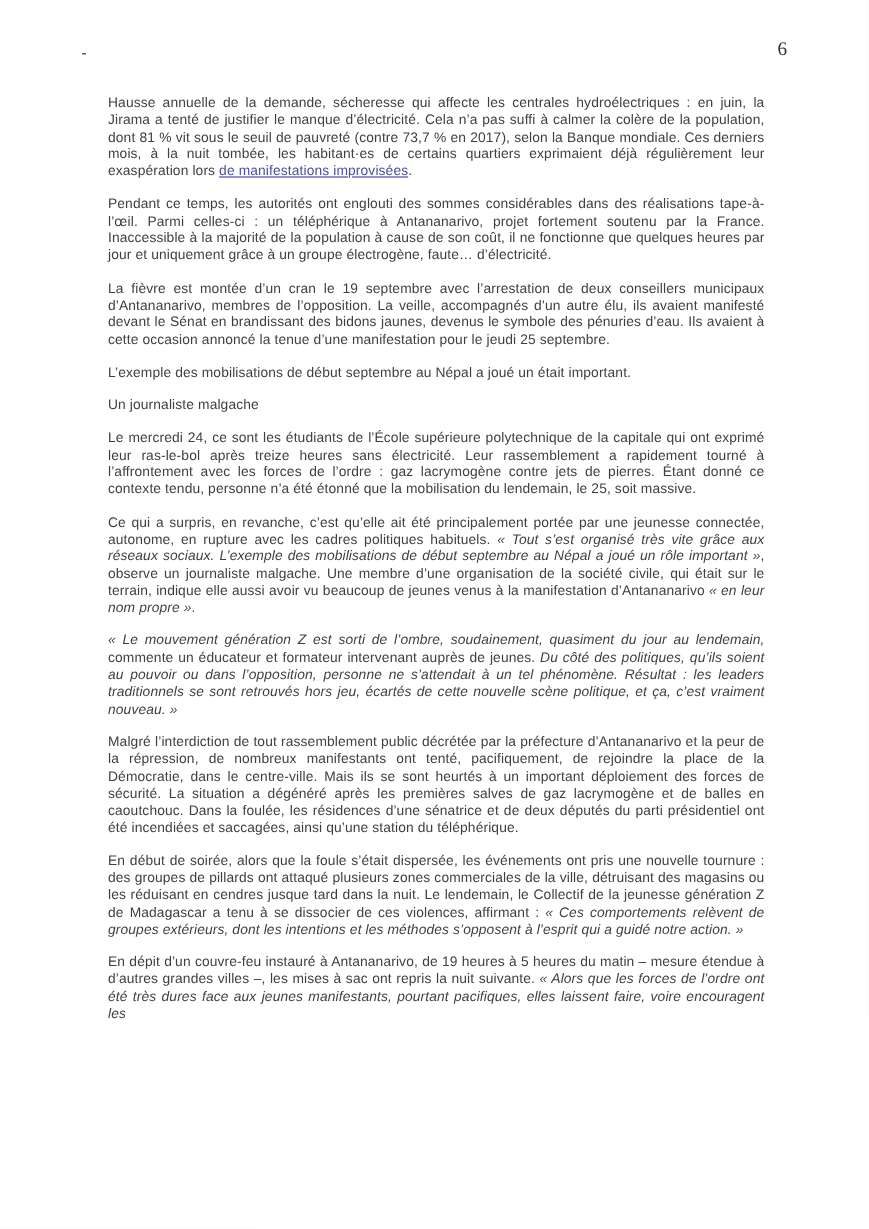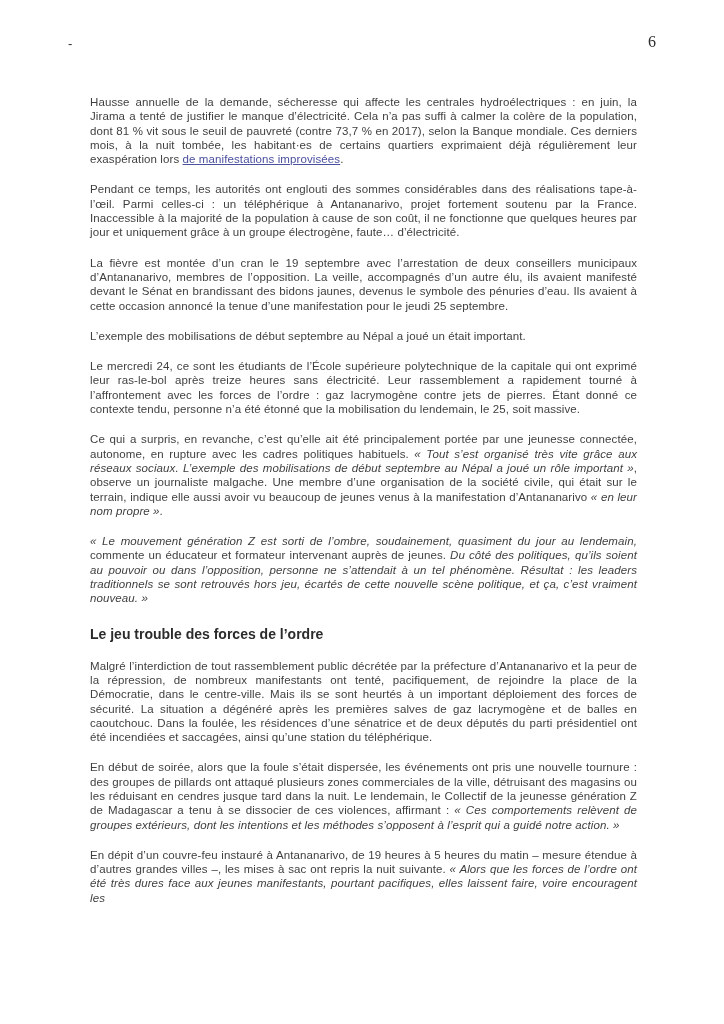--- a/index.html
+++ b/index.html
@@ -32,21 +32,21 @@
     font-size: 16px;
     color: #2e2e2e;
   }
   .content {
     position: absolute;
     left: 90px;
     top: 79px;
     width: 547px;
   }
   .content p {
-    margin: 16px 0 13px 0;
+    margin: 0 0 13px 0;
     font-size: 11.5px;
     line-height: 14.3px;
     text-align: justify;
     letter-spacing: 0.1px;
   }
   .it { font-style: italic; }
   .doc-link {
     color: #4a4f9e;
     text-decoration: underline;
     cursor: pointer;
@@ -71,28 +71,28 @@
   <div class="content">
 
     <p><span>Hausse annuelle de la demande, sécheresse qui affecte les centrales hydroélectriques : en juin, la Jirama a tenté de justifier le manque d’électricité. Cela n’a pas suffi à calmer la colère de la population, dont 81 % vit sous le seuil de pauvreté (contre 73,7 % en 2017), selon la Banque mondiale. Ces derniers mois, à la nuit tombée, les habitant·es de certains quartiers exprimaient déjà régulièrement leur exaspération lors </span><span class="doc-link">de manifestations improvisées</span><span>.</span></p>
 
     <p>Pendant ce temps, les autorités ont englouti des sommes considérables dans des réalisations tape-à-l’œil. Parmi celles-ci : un téléphérique à Antananarivo, projet fortement soutenu par la France. Inaccessible à la majorité de la population à cause de son coût, il ne fonctionne que quelques heures par jour et uniquement grâce à un groupe électrogène, faute… d’électricité.</p>
 
     <p>La fièvre est montée d’un cran le 19 septembre avec l’arrestation de deux conseillers municipaux d’Antananarivo, membres de l’opposition. La veille, accompagnés d’un autre élu, ils avaient manifesté devant le Sénat en brandissant des bidons jaunes, devenus le symbole des pénuries d’eau. Ils avaient à cette occasion annoncé la tenue d’une manifestation pour le jeudi 25 septembre.</p>
 
     <p>L’exemple des mobilisations de début septembre au Népal a joué un était important.</p>
 
+    <p>Un journaliste malgache</p>
 
     <p>Le mercredi 24, ce sont les étudiants de l’École supérieure polytechnique de la capitale qui ont exprimé leur ras-le-bol après treize heures sans électricité. Leur rassemblement a rapidement tourné à l’affrontement avec les forces de l’ordre : gaz lacrymogène contre jets de pierres. Étant donné ce contexte tendu, personne n’a été étonné que la mobilisation du lendemain, le 25, soit massive.</p>
 
     <p><span>Ce qui a surpris, en revanche, c’est qu’elle ait été principalement portée par une jeunesse connectée, autonome, en rupture avec les cadres politiques habituels. </span><span class="it">« Tout s’est organisé très vite grâce aux réseaux sociaux. L’exemple des mobilisations de début septembre au Népal a joué un rôle important »</span><span>, observe un journaliste malgache. Une membre d’une organisation de la société civile, qui était sur le terrain, indique elle aussi avoir vu beaucoup de jeunes venus à la manifestation d’Antananarivo </span><span class="it">« en leur nom propre »</span><span>.</span></p>
 
     <p><span class="it">« Le mouvement génération Z est sorti de l’ombre, soudainement, quasiment du jour au lendemain, </span><span>commente un éducateur et formateur intervenant auprès de jeunes. </span><span class="it">Du côté des politiques, qu’ils soient au pouvoir ou dans l’opposition, personne ne s’attendait à un tel phénomène. Résultat : les leaders traditionnels se sont retrouvés hors jeu, écartés de cette nouvelle scène politique, et ça, c’est vraiment nouveau. »</span></p>
 
-    <h2 class="section-heading">Le jeu trouble des forces de l’ordre</h2>
 
     <p>Malgré l’interdiction de tout rassemblement public décrétée par la préfecture d’Antananarivo et la peur de la répression, de nombreux manifestants ont tenté, pacifiquement, de rejoindre la place de la Démocratie, dans le centre-ville. Mais ils se sont heurtés à un important déploiement des forces de sécurité. La situation a dégénéré après les premières salves de gaz lacrymogène et de balles en caoutchouc. Dans la foulée, les résidences d’une sénatrice et de deux députés du parti présidentiel ont été incendiées et saccagées, ainsi qu’une station du téléphérique.</p>
 
     <p><span>En début de soirée, alors que la foule s’était dispersée, les événements ont pris une nouvelle tournure : des groupes de pillards ont attaqué plusieurs zones commerciales de la ville, détruisant des magasins ou les réduisant en cendres jusque tard dans la nuit. Le lendemain, le Collectif de la jeunesse génération Z de Madagascar a tenu à se dissocier de ces violences, affirmant : </span><span class="it">« Ces comportements relèvent de groupes extérieurs, dont les intentions et les méthodes s’opposent à l’esprit qui a guidé notre action. »</span></p>
 
 
     <p><span>En dépit d’un couvre-feu instauré à Antananarivo, de 19 heures à 5 heures du matin – mesure étendue à d’autres grandes villes –, les mises à sac ont repris la nuit suivante. </span><span class="it">« Alors que les forces de l’ordre ont été très dures face aux jeunes manifestants, pourtant pacifiques, elles laissent faire, voire encouragent les</span></p>
 
   </div>
 </div>

